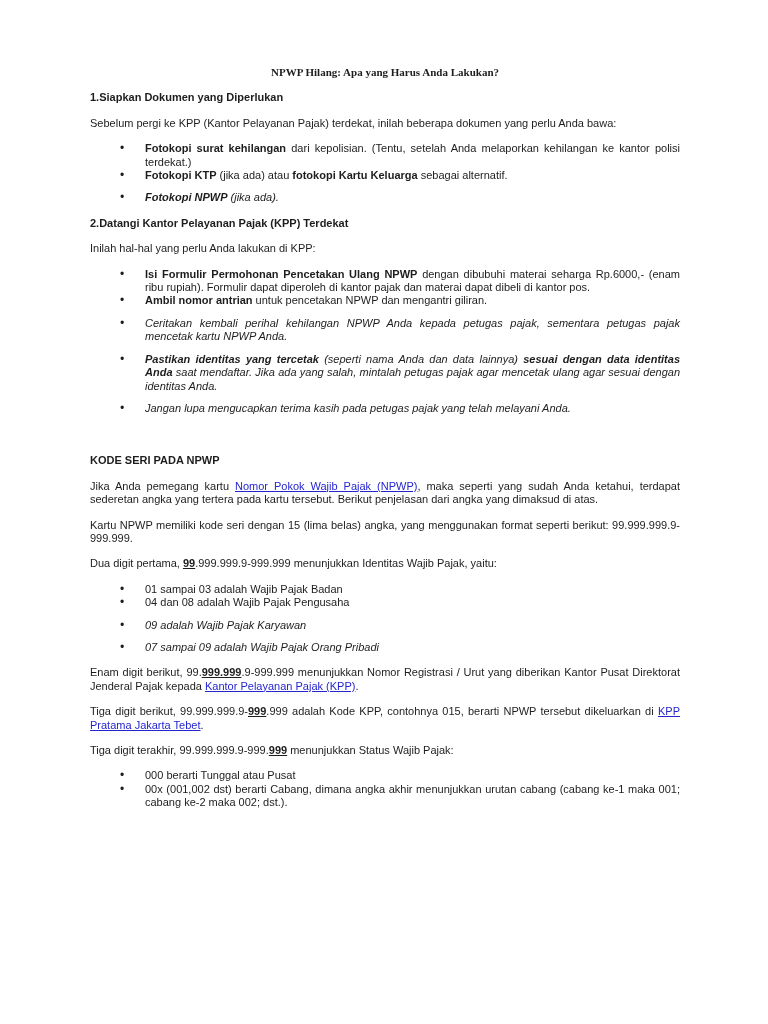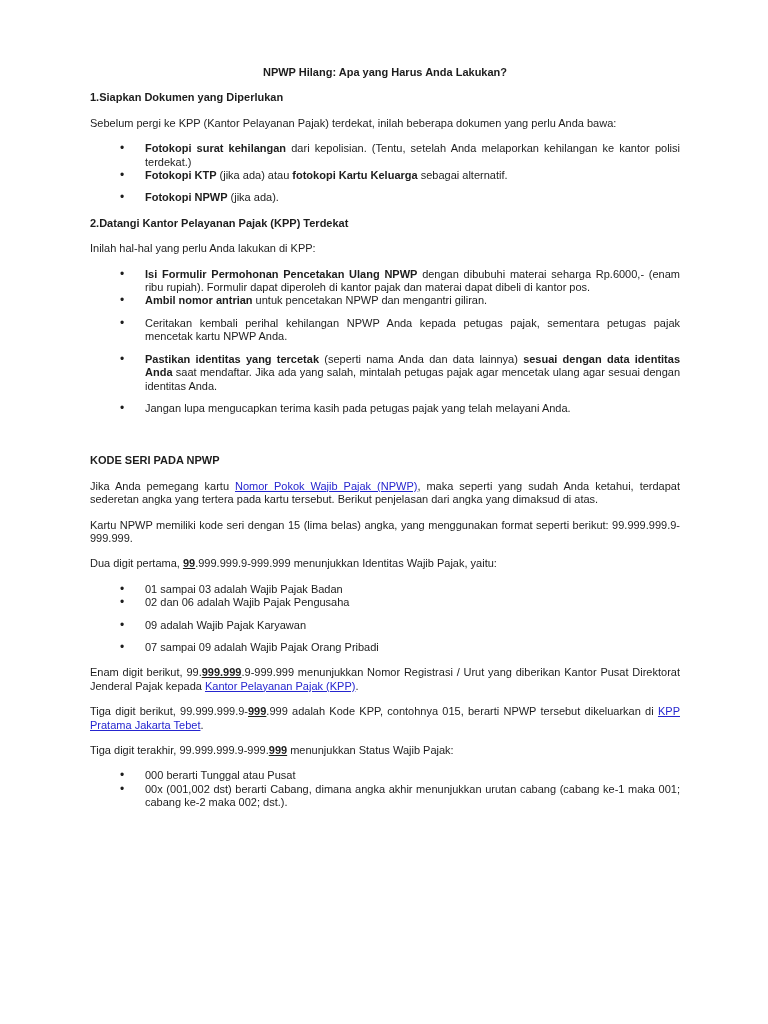--- a/index.html
+++ b/index.html
@@ -18,20 +18,21 @@
     padding: 66px 88px 0 90px;
     font-family: "Liberation Sans", "DejaVu Sans", sans-serif;
     font-size: 11px;
     line-height: 13.4px;
     color: var(--text-color, #1d1d1d);
   }
   .title {
     text-align: center;
     font-weight: bold;
     margin: 0 0 12px 0;
+    font-family: Liberation Serif, serif;
   }
   .heading {
     font-weight: bold;
     margin: 12px 0;
   }
   .heading.center { text-align: left; }
   .heading.space-before { margin-top: 39px; }
   .para {
     text-align: justify;
     margin: 12px 0;
@@ -45,21 +46,21 @@
     position: relative;
     text-align: justify;
   }
   ul.list li.item::before {
     content: "\2022";
     position: absolute;
     left: -25px;
     top: 0;
     font-size: 12px;
   }
-  ul.list li.item.gap { margin-top: 9px; }
+  ul.list li.item.gap { margin-top: 9px; font-style: italic; }
   .b { font-weight: bold; }
   .u { text-decoration: underline; }
   a.link {
     color: var(--link-color, #2525cf);
     text-decoration: underline;
     cursor: pointer;
   }
 </style>
 </head>
 <body>
@@ -83,21 +84,21 @@
         <li class="item gap"><span>Ceritakan kembali perihal kehilangan NPWP Anda kepada petugas pajak, sementara petugas pajak mencetak kartu NPWP Anda.</span></li>
         <li class="item gap"><span class="b">Pastikan identitas yang tercetak</span><span> (seperti nama Anda dan data lainnya) </span><span class="b">sesuai dengan data identitas Anda</span><span> saat mendaftar. Jika ada yang salah, mintalah petugas pajak agar mencetak ulang agar sesuai dengan identitas Anda.</span></li>
         <li class="item gap"><span>Jangan lupa mengucapkan terima kasih pada petugas pajak yang telah melayani Anda.</span></li>
       </ul>
       <div class="heading center space-before"><span class="b">KODE SERI PADA NPWP</span></div>
       <div class="para"><span>Jika Anda pemegang kartu </span><a class="link" href="#">Nomor Pokok Wajib Pajak (NPWP)</a><span>, maka seperti yang sudah Anda ketahui, terdapat sederetan angka yang tertera pada kartu tersebut. Berikut penjelasan dari angka yang dimaksud di atas.</span></div>
       <div class="para"><span>Kartu NPWP memiliki kode seri dengan 15 (lima belas) angka, yang menggunakan format seperti berikut: 99.999.999.9-999.999.</span></div>
       <div class="para"><span>Dua digit pertama, </span><span class="b u">99</span><span>.999.999.9-999.999 menunjukkan Identitas Wajib Pajak, yaitu:</span></div>
       <ul class="list">
         <li class="item"><span>01 sampai 03 adalah Wajib Pajak Badan</span></li>
-        <li class="item"><span>02 dan 06 adalah Wajib Pajak Pengusaha</span></li>
+        <li class="item"><span>04 dan 08 adalah Wajib Pajak Pengusaha</span></li>
         <li class="item gap"><span>09 adalah Wajib Pajak Karyawan</span></li>
         <li class="item gap"><span>07 sampai 09 adalah Wajib Pajak Orang Pribadi</span></li>
       </ul>
       <div class="para"><span>Enam digit berikut, 99.</span><span class="b u">999.999</span><span>.9-999.999 menunjukkan Nomor Registrasi / Urut yang diberikan Kantor Pusat Direktorat Jenderal Pajak kepada </span><a class="link" href="#">Kantor Pelayanan Pajak (KPP)</a><span>.</span></div>
       <div class="para"><span>Tiga digit berikut, 99.999.999.9-</span><span class="b u">999</span><span>.999 adalah Kode KPP, contohnya 015, berarti NPWP tersebut dikeluarkan di </span><a class="link" href="#">KPP Pratama Jakarta Tebet</a><span>.</span></div>
       <div class="para"><span>Tiga digit terakhir, 99.999.999.9-999.</span><span class="b u">999</span><span> menunjukkan Status Wajib Pajak:</span></div>
       <ul class="list">
         <li class="item"><span>000 berarti Tunggal atau Pusat</span></li>
         <li class="item"><span>00x (001,002 dst) berarti Cabang, dimana angka akhir menunjukkan urutan cabang (cabang ke-1 maka 001; cabang ke-2 maka 002; dst.).</span></li>
       </ul>

